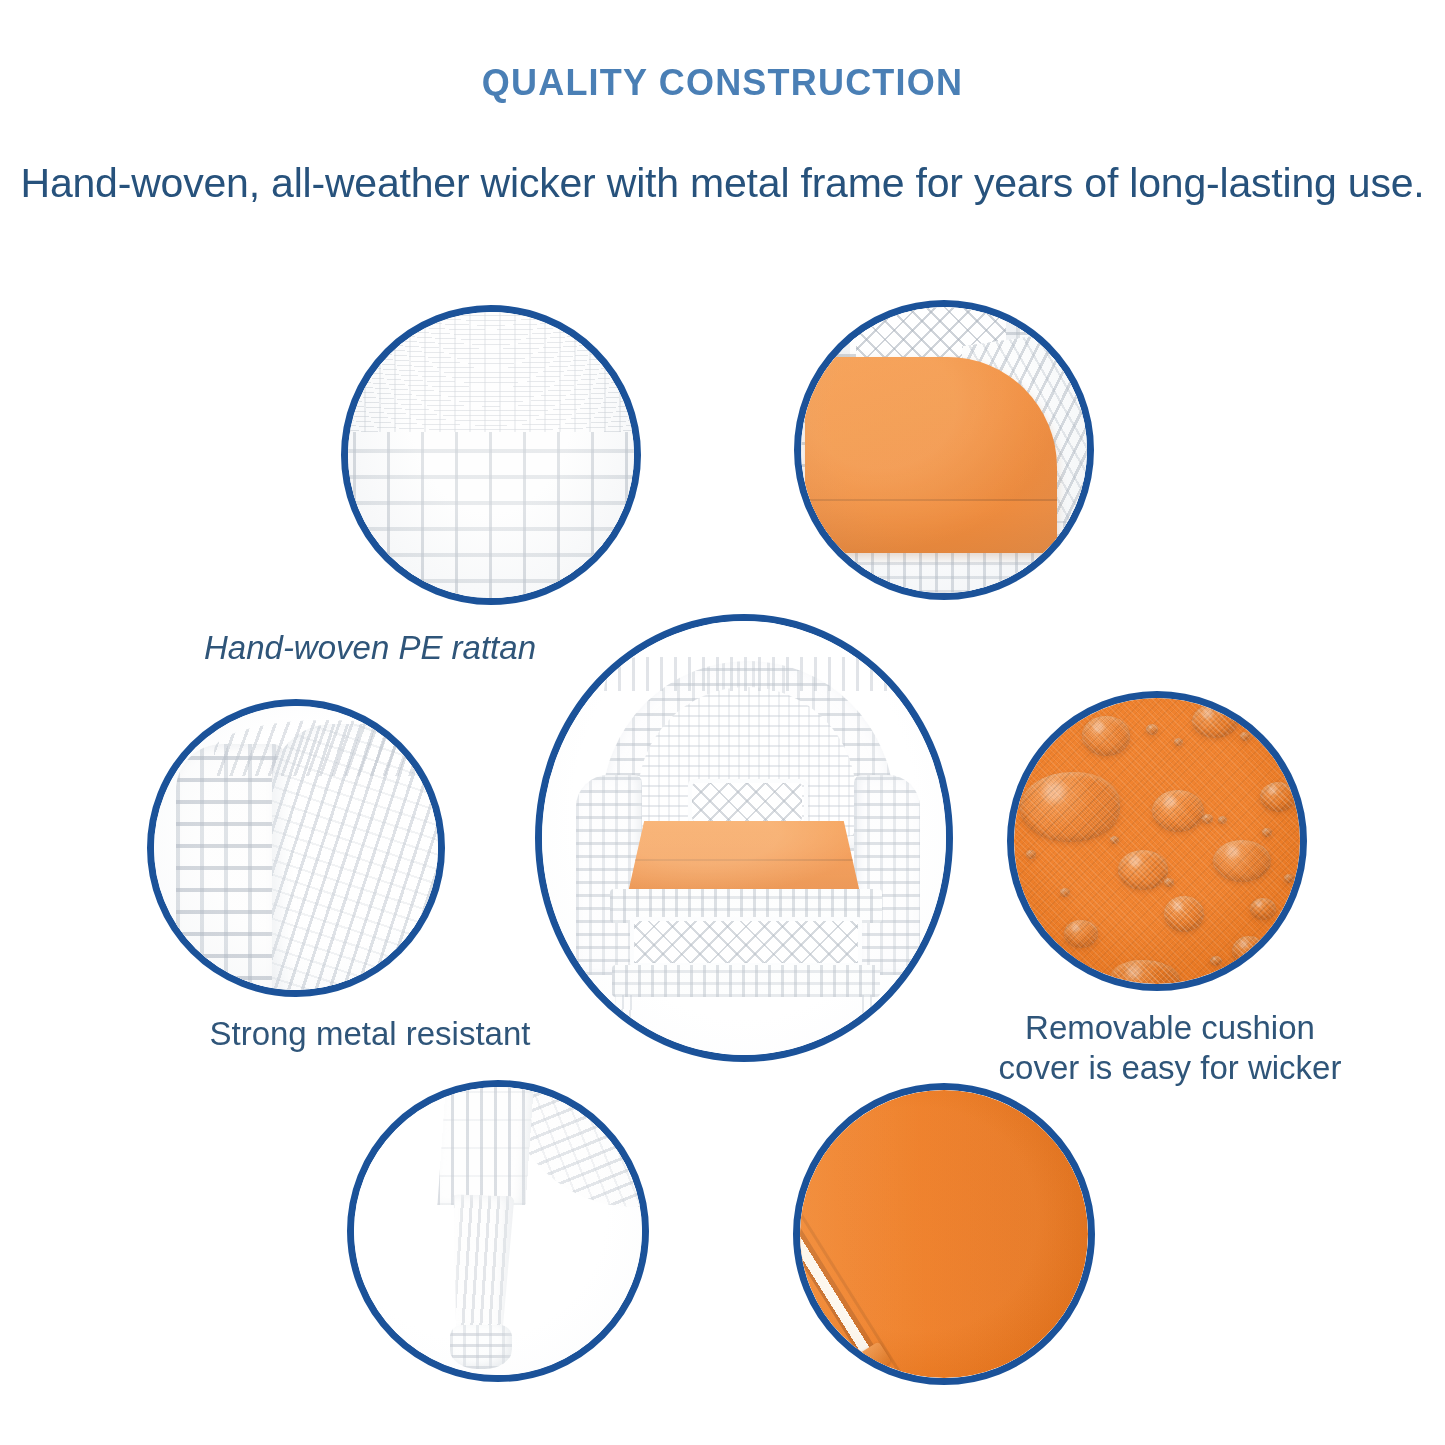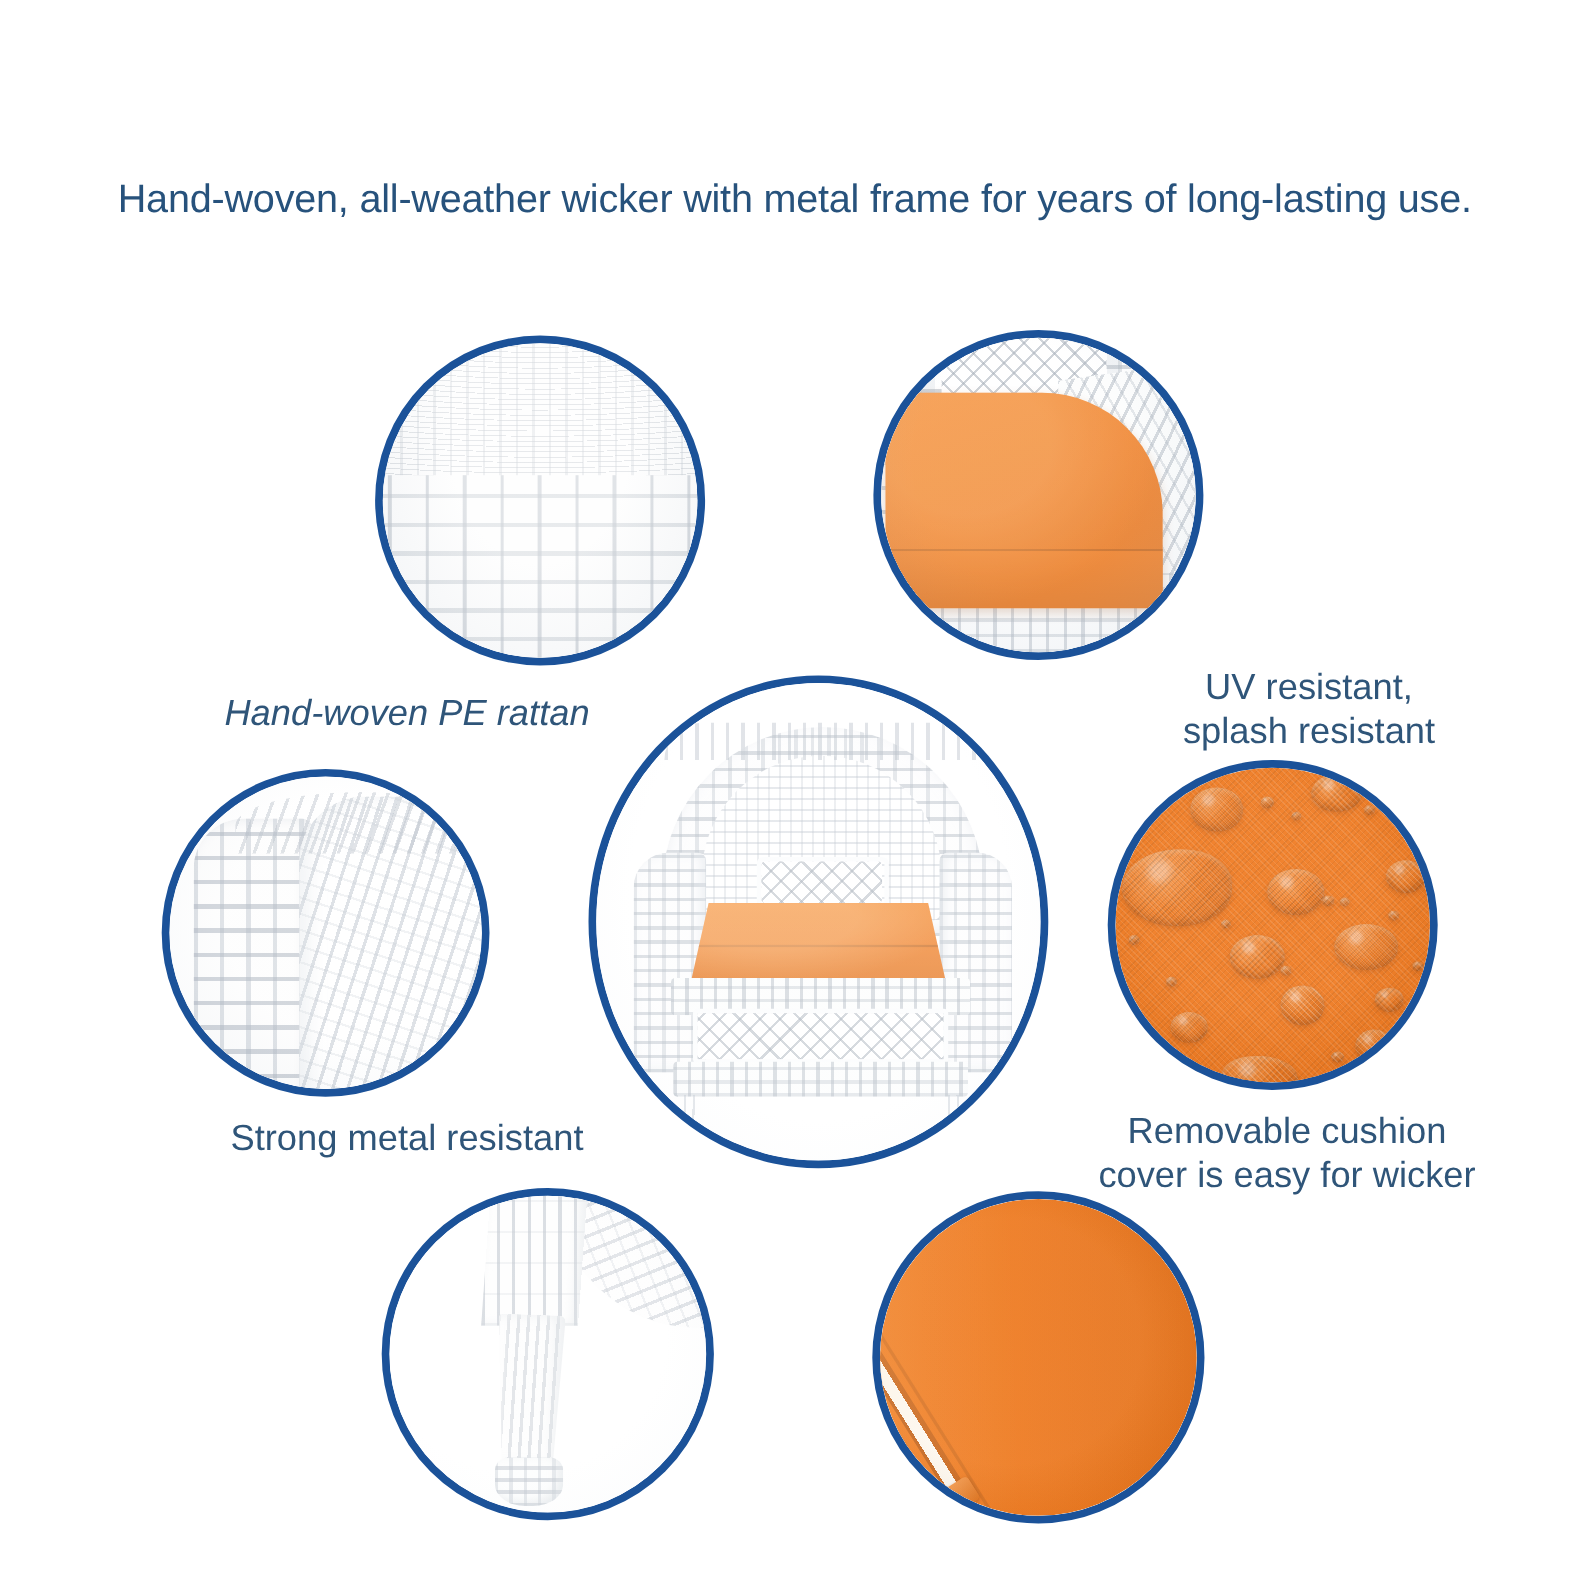--- a/index.html
+++ b/index.html
@@ -3,21 +3,21 @@
 <meta charset="utf-8">
 <style>
   html,body{margin:0;padding:0;background:#ffffff;}
   body{width:1445px;height:1445px;overflow:hidden;font-family:"Liberation Sans",sans-serif;position:relative;}
   #stage{position:absolute;left:0;top:0;width:1445px;height:1445px;background:#fff;}
 
   .title{position:absolute;left:0;top:62px;width:1445px;text-align:center;
     font-size:36px;font-weight:bold;letter-spacing:1.2px;color:#4a7fb5;
     font-family:"Liberation Sans",sans-serif;}
   .subtitle{position:absolute;left:0;top:160px;width:1445px;text-align:center;
-    font-size:36px;font-weight:normal;color:#27527c;letter-spacing:-.2px;
+    font-size:41px;font-weight:normal;color:#27527c;letter-spacing:-.2px;
     font-family:"Liberation Sans",sans-serif;white-space:nowrap;}
 
   .caption{position:absolute;color:#2f5579;font-size:33px;line-height:40px;
     text-align:center;font-family:"Liberation Sans",sans-serif;white-space:pre-line;}
 
   
   .circ{position:absolute;border-radius:50%;overflow:hidden;
         box-sizing:border-box;border:7px solid #1b5299;background:#fff;}
   .circ .inner{position:absolute;inset:0;overflow:hidden;border-radius:50%;}
   .wick-weave{position:absolute;inset:-25%;
@@ -55,20 +55,21 @@
   }
   .drop::after{content:"";position:absolute;inset:0;border-radius:50%;
     background-image:repeating-linear-gradient(45deg, rgba(255,255,255,.16) 0 1px, rgba(0,0,0,0) 1px 4px),
                      repeating-linear-gradient(-45deg, rgba(0,0,0,.10) 0 1px, rgba(0,0,0,0) 1px 4px);}
 </style>
 </head>
 <body>
 
 <div id="stage">
 
+  <div class="title">QUALITY CONSTRUCTION</div>
   <div class="subtitle">Hand-woven, all-weather wicker with metal frame for years of long-lasting use.</div>
 
   <div class="circ" style="left:341px;top:305px;width:300px;height:300px;">
     <div class="inner">
       <div class="wick-arc"></div>
       <div style="position:absolute;left:-10%;top:42%;width:120%;height:62%;
                   background-color:#fdfdfd;
                   background-image:
                     repeating-linear-gradient(90deg, rgba(150,160,172,.62) 0 3px, rgba(255,255,255,0) 3px 34px),
                     repeating-linear-gradient(0deg, rgba(158,168,178,.50) 0 4px, rgba(255,255,255,0) 4px 26px);"></div>
@@ -103,22 +104,20 @@
         <div style="position:absolute;left:0;right:0;bottom:0;height:52px;
                     border-top:2px solid rgba(170,80,12,.55);
                     background:linear-gradient(180deg,#ec7314 0%,#df6a0e 100%);
                     border-radius:0 0 14px 14px;"></div>
         <div style="position:absolute;inset:0;border-radius:14px 110px 16px 10px;
                     background:radial-gradient(ellipse at 30% 25%, rgba(255,190,120,.30) 0 30%, rgba(0,0,0,0) 70%);"></div>
       </div>
       <div class="shade" style="background:radial-gradient(ellipse at 45% 40%, rgba(255,255,255,.18) 0 45%, rgba(205,212,220,.30) 100%);"></div>
     </div>
   </div>
-  <div class="caption" style="left:1000px;top:604px;width:380px;">UV resistant,
-splash resistant</div>
 
   <div class="circ" style="left:147px;top:699px;width:298px;height:298px;">
     <div class="inner">
       <div style="position:absolute;inset:0;background:#ffffff;"></div>
 
       <div style="position:absolute;left:22px;top:38px;width:108px;height:258px;
                   border-radius:46px 10px 0 0;
                   background-color:#fdfdfd;
                   background-image:
                     repeating-linear-gradient(0deg, rgba(150,160,174,.58) 0 4px, rgba(255,255,255,0) 4px 22px),

